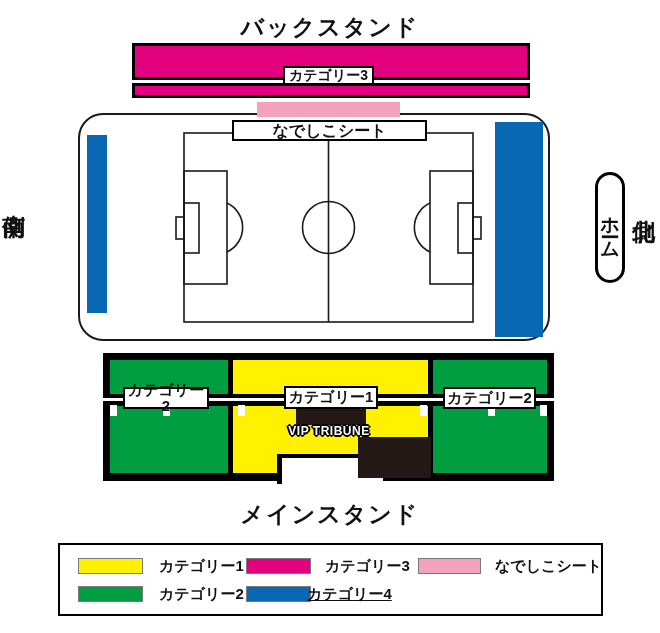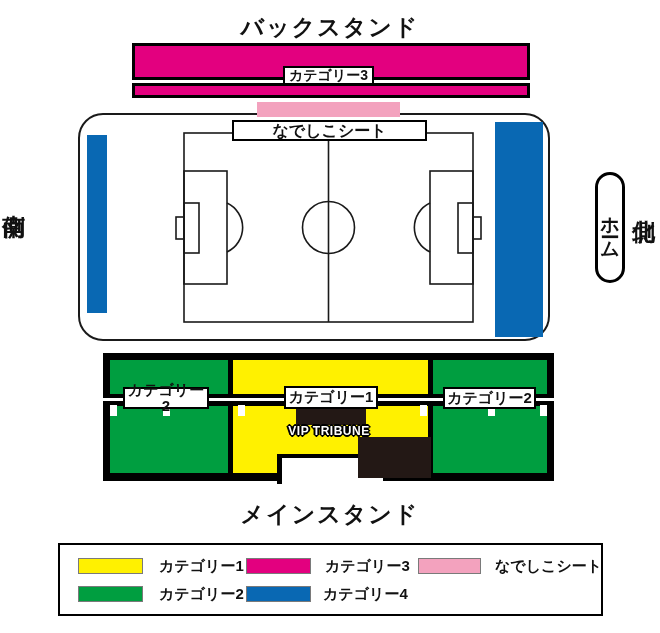--- a/index.html
+++ b/index.html
@@ -114,18 +114,18 @@
   <div class="abs title" style="left:0;top:499px;">メインスタンド</div>
 
   <div class="abs legend-box" style="left:58px;top:543px;width:545px;height:73px;">
     <div class="abs swatch" style="left: 18px; top: 13px; width: 65px; height: 16px; background-color: rgb(255, 241, 0);"></div>
     <div class="abs legend-label" style="left:99px;top:12px;">カテゴリー1</div>
     <div class="abs swatch" style="left: 18px; top: 41px; width: 65px; height: 16px; background-color: rgb(0, 158, 64);"></div>
     <div class="abs legend-label" style="left:99px;top:40px;">カテゴリー2</div>
     <div class="abs swatch" style="left: 186px; top: 13px; width: 65px; height: 16px; background-color: rgb(227, 0, 127);"></div>
     <div class="abs legend-label" style="left:265px;top:12px;">カテゴリー3</div>
     <div class="abs swatch" style="left: 186px; top: 41px; width: 65px; height: 16px; background-color: rgb(9, 104, 179);"></div>
-    <div class="abs legend-label" style="left:263px;top:40px;">カテゴリー4</div>
+    <div class="abs legend-label" style="left:247px;top:40px;text-decoration:underline;">カテゴリー4</div>
     <div class="abs swatch" style="left: 358px; top: 13px; width: 63px; height: 16px; background-color: rgb(243, 162, 190);"></div>
     <div class="abs legend-label" style="left:435px;top:12px;">なでしこシート</div>
   </div>
 
 </div>
 
 </body></html>

